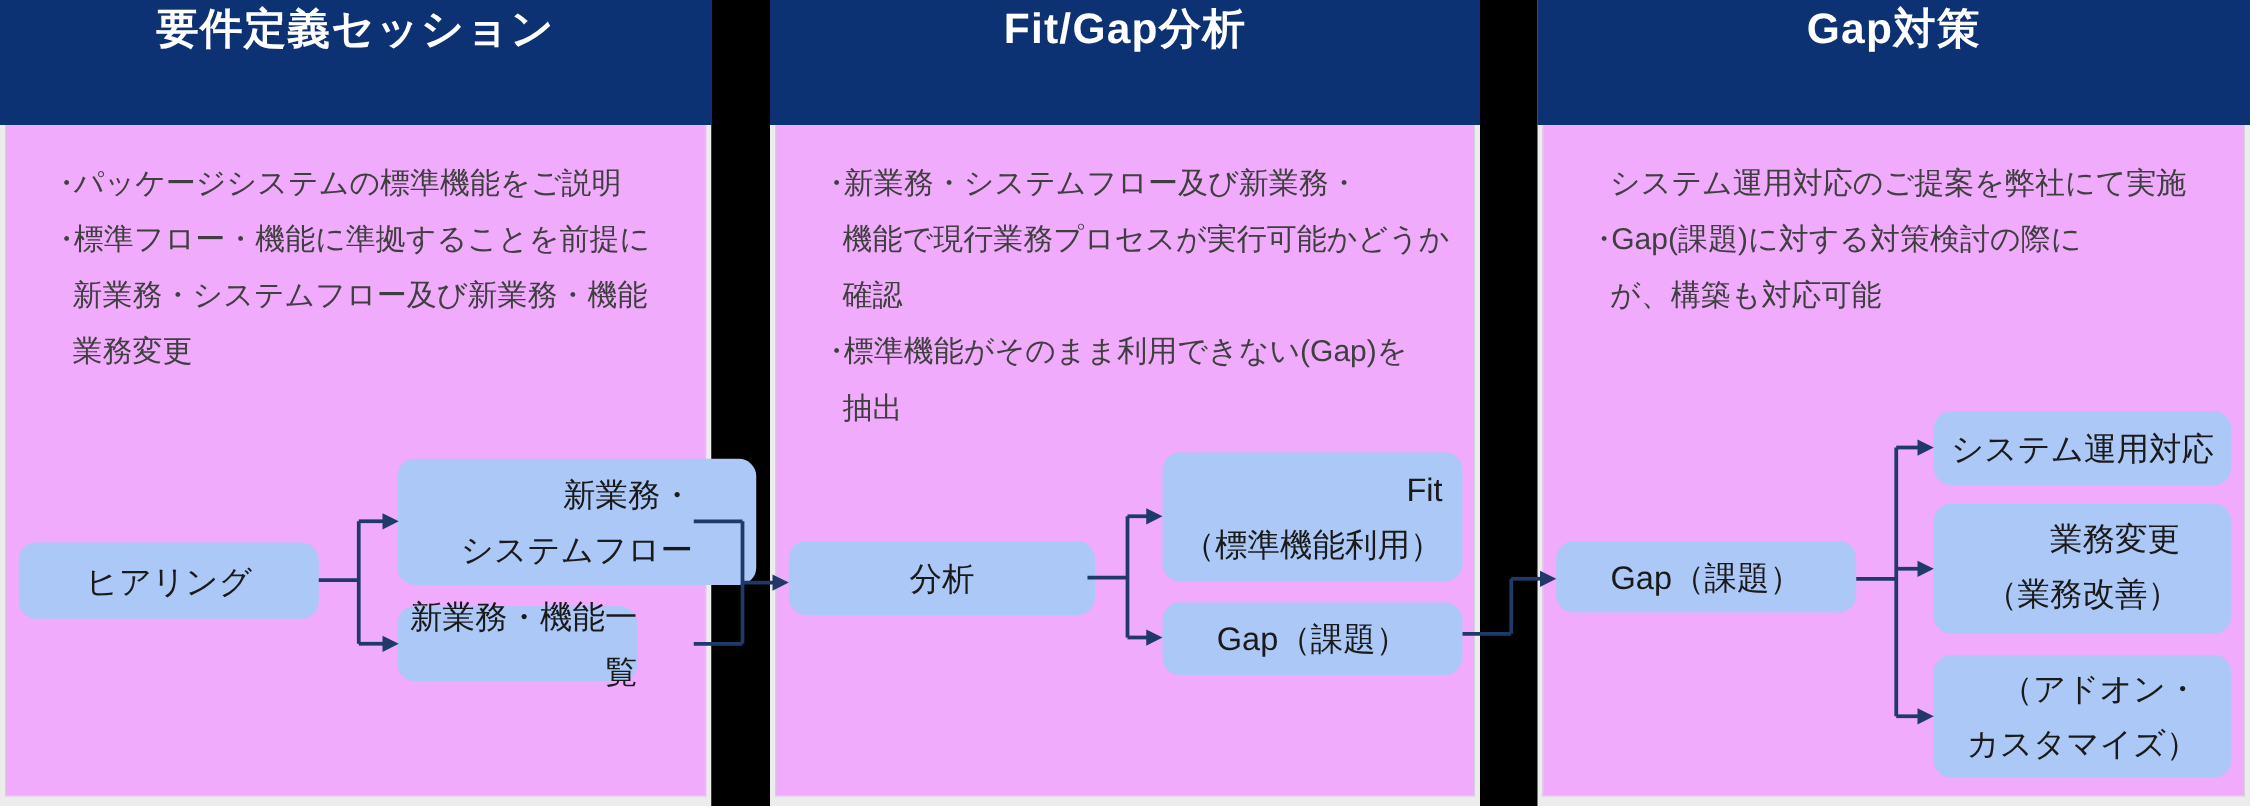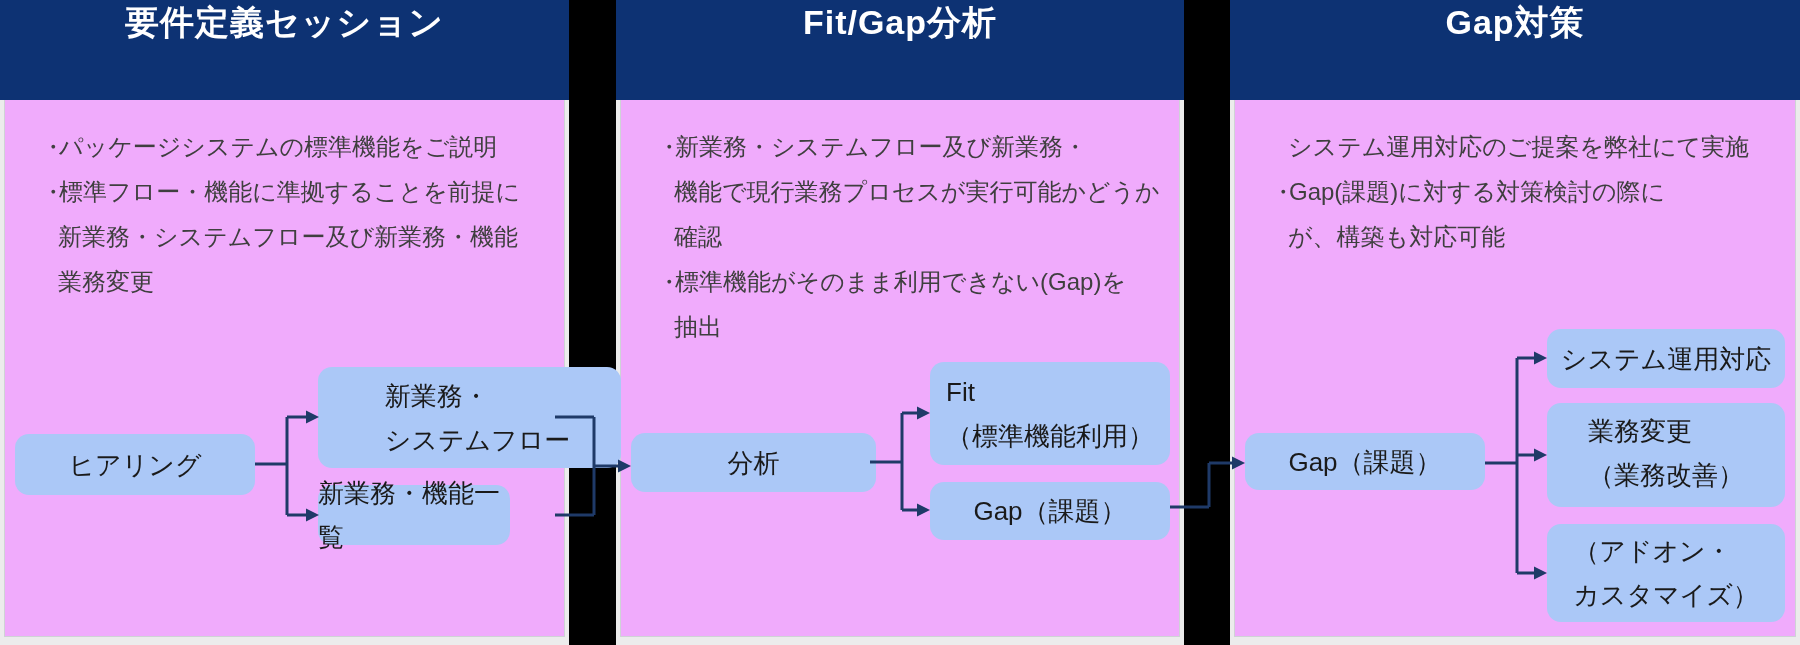--- a/index.html
+++ b/index.html
@@ -48,21 +48,21 @@
   .pline{white-space:nowrap;}
   .pline .bullet{
     display:inline-block;width:18px;overflow:visible;
   }
   .pline.cont{margin-left:17px;}
   .dbox{
     position:absolute;
     background:var(--boxfill);
     border-radius:14px;
     display:flex;align-items:center;justify-content:center;
-    text-align:left;
+    text-align:right;
     font-size:26px;line-height:44px;color:var(--boxtext);
     white-space:pre-line;
     z-index:2;
   }
   .bar{
     position:absolute;top:0;height:645px;background:var(--bar);z-index:1;
   }
   svg.connectors{
     position:absolute;left:0;top:0;z-index:3;pointer-events:none;
   }
@@ -113,21 +113,21 @@
         <div class="pline"><span class="bullet">・</span><span>Gap(課題)に対する対策検討の際に</span></div>
         <div class="pline cont">が、構築も対応可能</div>
       </div>
     </div>
   </div>
 
   <div class="bar" style="left:569px;width:47px;"></div>
   <div class="bar" style="left:1184px;width:46px;"></div>
 
   <div class="dbox" style="left:15px;top:434px;width:240px;height:61px;">ヒアリング</div>
-  <div class="dbox" style="left:318px;top:367px;width:287px;height:101px;padding-left:16px;">新業務・
+  <div class="dbox" style="left:318px;top:367px;width:287px;height:101px;">新業務・
 システムフロー</div>
   <div class="dbox" style="left:318px;top:485px;width:192px;height:60px;">新業務・機能一覧</div>
 
   <div class="dbox" style="left:631px;top:433px;width:245px;height:59px;">分析</div>
   <div class="dbox" style="left:930px;top:362px;width:240px;height:103px;">Fit
 （標準機能利用）</div>
   <div class="dbox" style="left:930px;top:482px;width:240px;height:58px;">Gap（課題）</div>
 
   <div class="dbox" style="left:1245px;top:433px;width:240px;height:57px;">Gap（課題）</div>
   <div class="dbox" style="left:1547px;top:329px;width:238px;height:59px;">システム運用対応</div>

